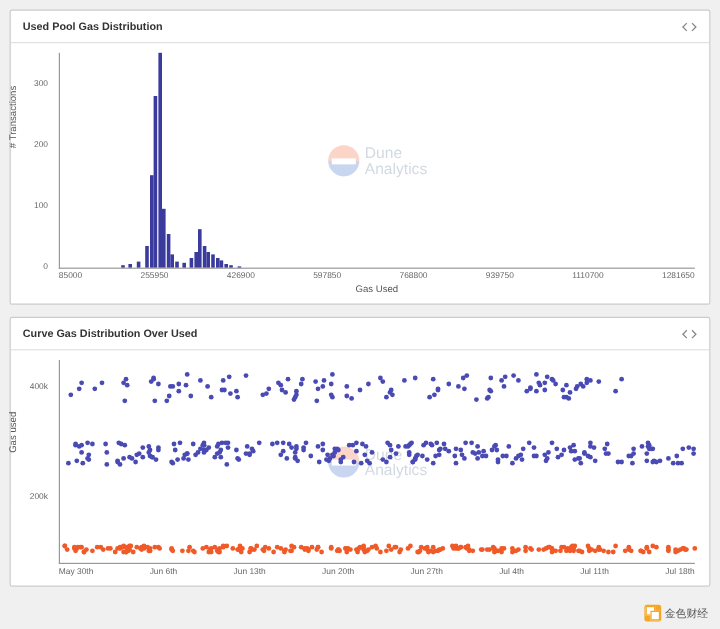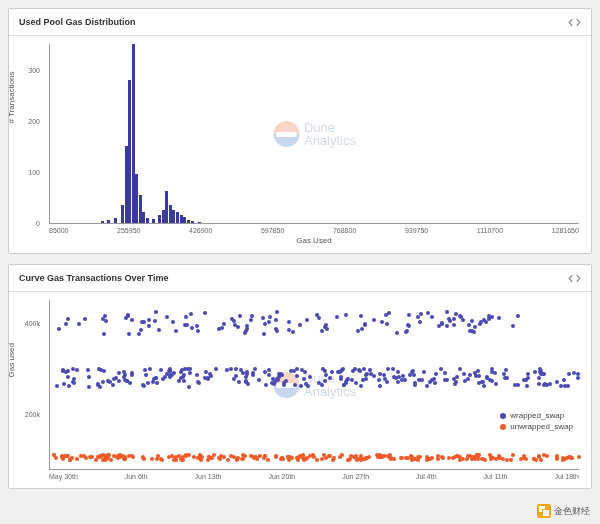--- a/index.html
+++ b/index.html
@@ -213,21 +213,21 @@
         <span>939750</span>
         <span>1110700</span>
         <span>1281650</span>
       </div>
     <div class="xlabel">Gas Used</div>
   </div>
 </div>
 
 <div class="panel">
   <div class="panel-header">
-    <div class="panel-title">Curve Gas Transactions Over Time</div>
+    <div class="panel-title">Curve Gas Distribution Over Used</div>
     <div class="embed-icon">
       <svg width="13" height="13" viewBox="0 0 24 24" fill="none" stroke="currentColor" stroke-width="2">
           <polyline points="16 18 22 12 16 6"></polyline>
           <polyline points="8 6 2 12 8 18"></polyline>
         </svg>
     </div>
   </div>
   <div class="chart-area">
     <div class="ylabel">Gas used</div>
     <div class="plot scatter-plot" id="scatter-plot">
@@ -886,29 +886,19 @@
     <div class="xticks" id="sc-xticks">
         <span>May 30th</span>
         <span>Jun 6th</span>
         <span>Jun 13th</span>
         <span>Jun 20th</span>
         <span>Jun 27th</span>
         <span>Jul 4th</span>
         <span>Jul 11th</span>
         <span>Jul 18th</span>
       </div>
-    <div class="legend" id="legend">
-        <div class="legend-item">
-          <div class="legend-swatch" style="background: rgb(74, 74, 181);"></div>
-          <span>wrapped_swap</span>
-        </div>
-        <div class="legend-item">
-          <div class="legend-swatch" style="background: rgb(240, 90, 40);"></div>
-          <span>unwrapped_swap</span>
-        </div>
-      </div>
   </div>
 </div>
 
 <div class="corner-logo">
   <div class="corner-logo-icon"></div>
   <span>金色财经</span>
 </div>
 
 </body></html>

